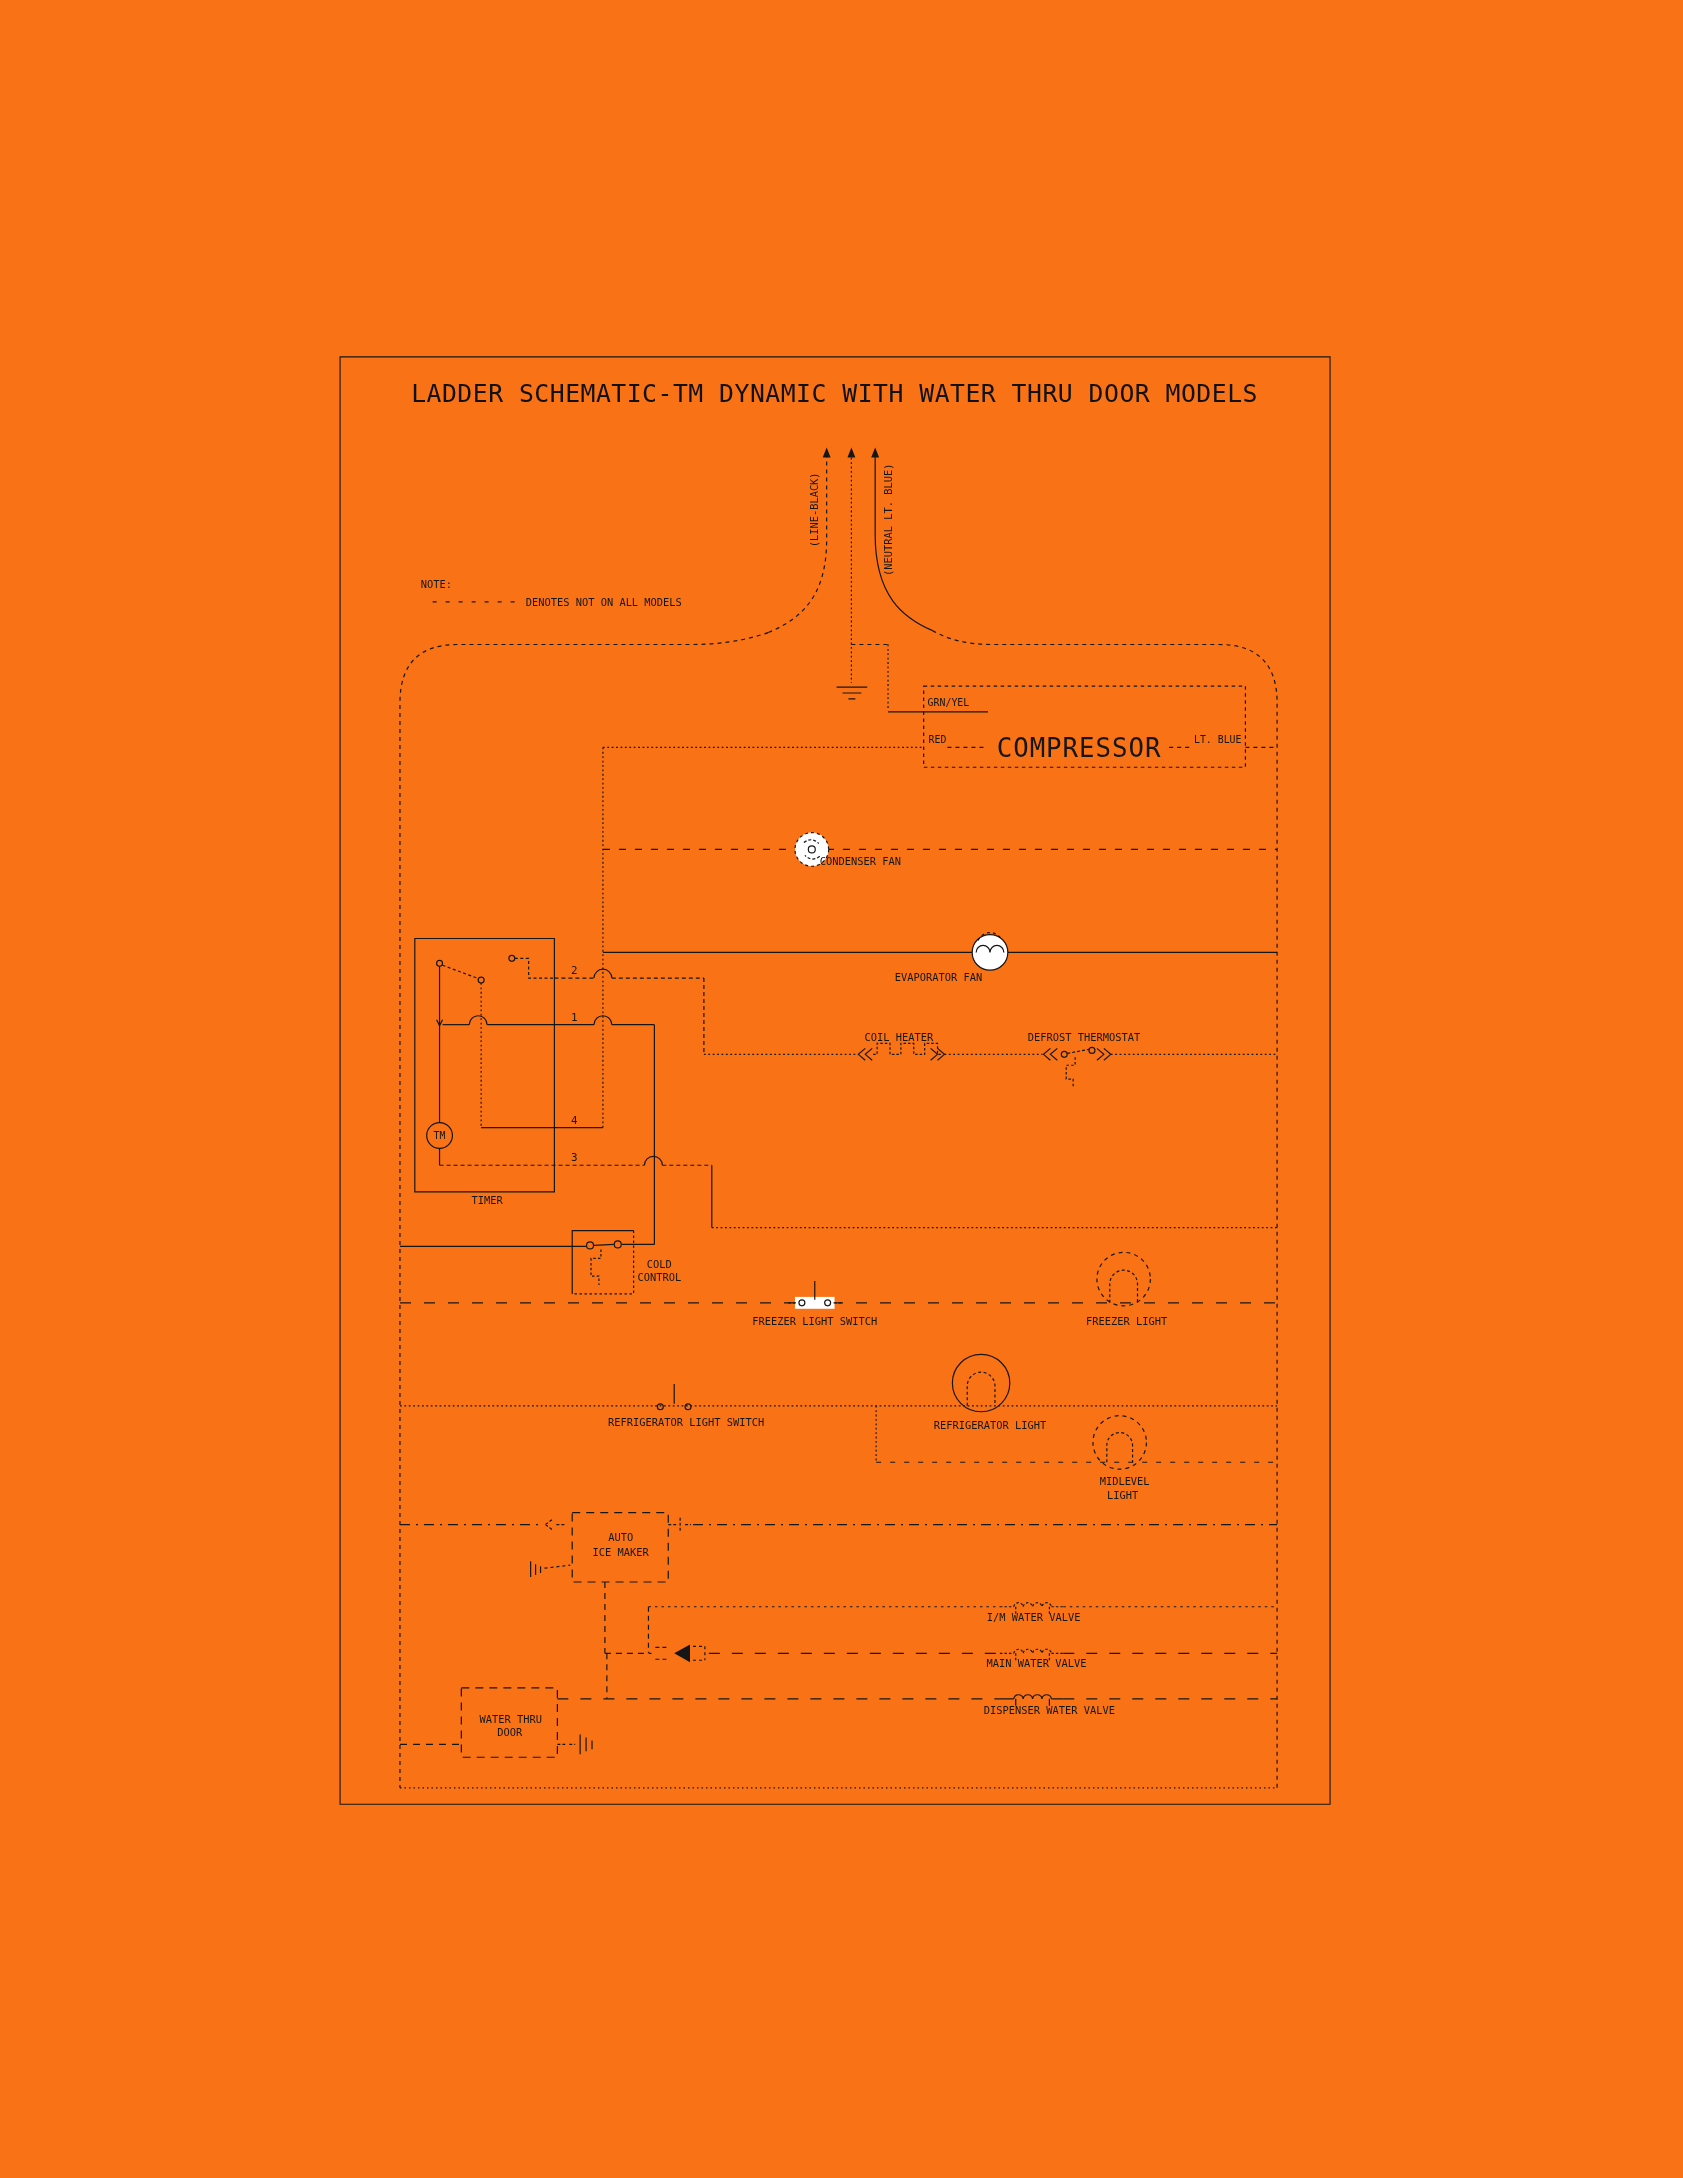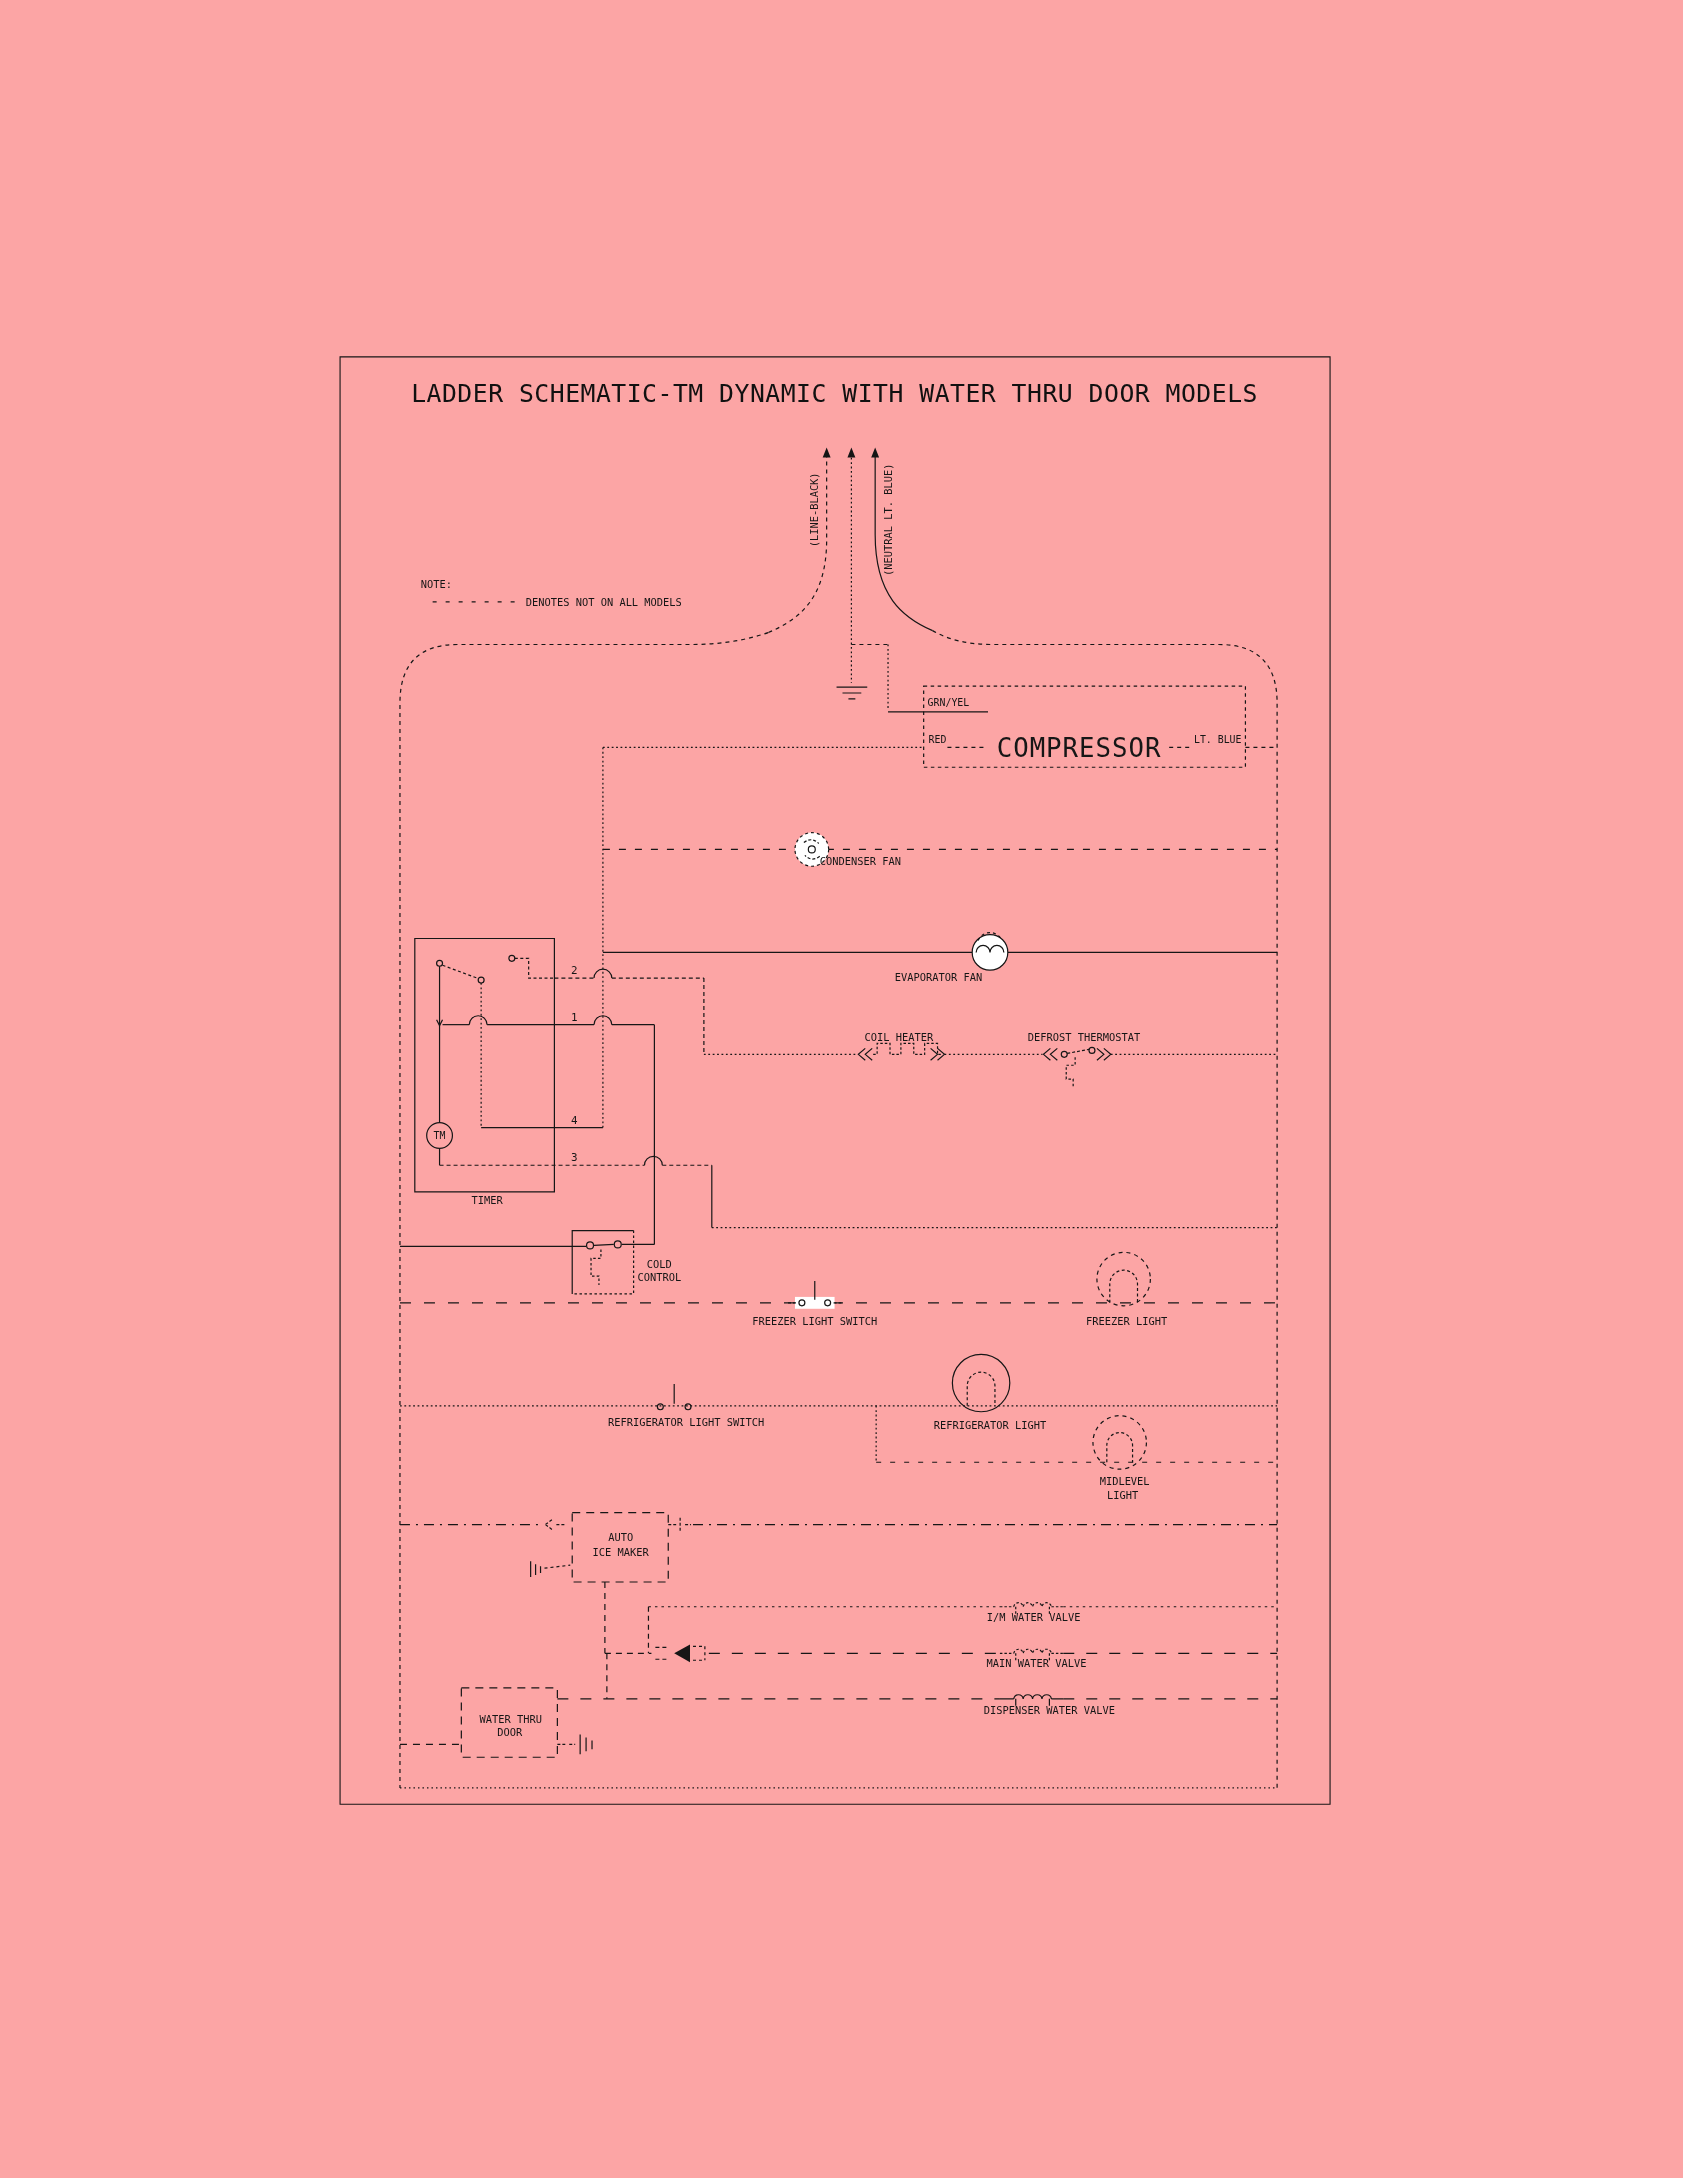--- a/index.html
+++ b/index.html
@@ -1,16 +1,16 @@
 <!DOCTYPE html>
 <html><head>
 <meta charset="utf-8">
 <style>
   html,body{margin:0;padding:0;background:#ffffff;}
-  #page{position:relative;width:1683px;height:2178px;background:#fca5a5;overflow:hidden;}
+  #page{position:relative;width:1683px;height:2178px;background:#f97316;overflow:hidden;}
   svg{position:absolute;left:0;top:0;}
   .lbl{font-family:"DejaVu Sans Mono",monospace;font-size:10.5px;fill:#161616;}
   .lbl-sm{font-family:"DejaVu Sans Mono",monospace;font-size:10px;fill:#161616;}
   .lbl-term{font-family:"DejaVu Sans Mono",monospace;font-size:11px;fill:#161616;}
   .lbl-big{font-family:"DejaVu Sans Mono",monospace;font-size:26px;letter-spacing:1px;fill:#161616;}
   .lbl-title{font-family:"DejaVu Sans Mono",monospace;font-size:25px;letter-spacing:0.5px;fill:#111111;}
   .mid{text-anchor:middle;}
   path,rect,circle,line{vector-effect:non-scaling-stroke;}
 </style>
 </head>

